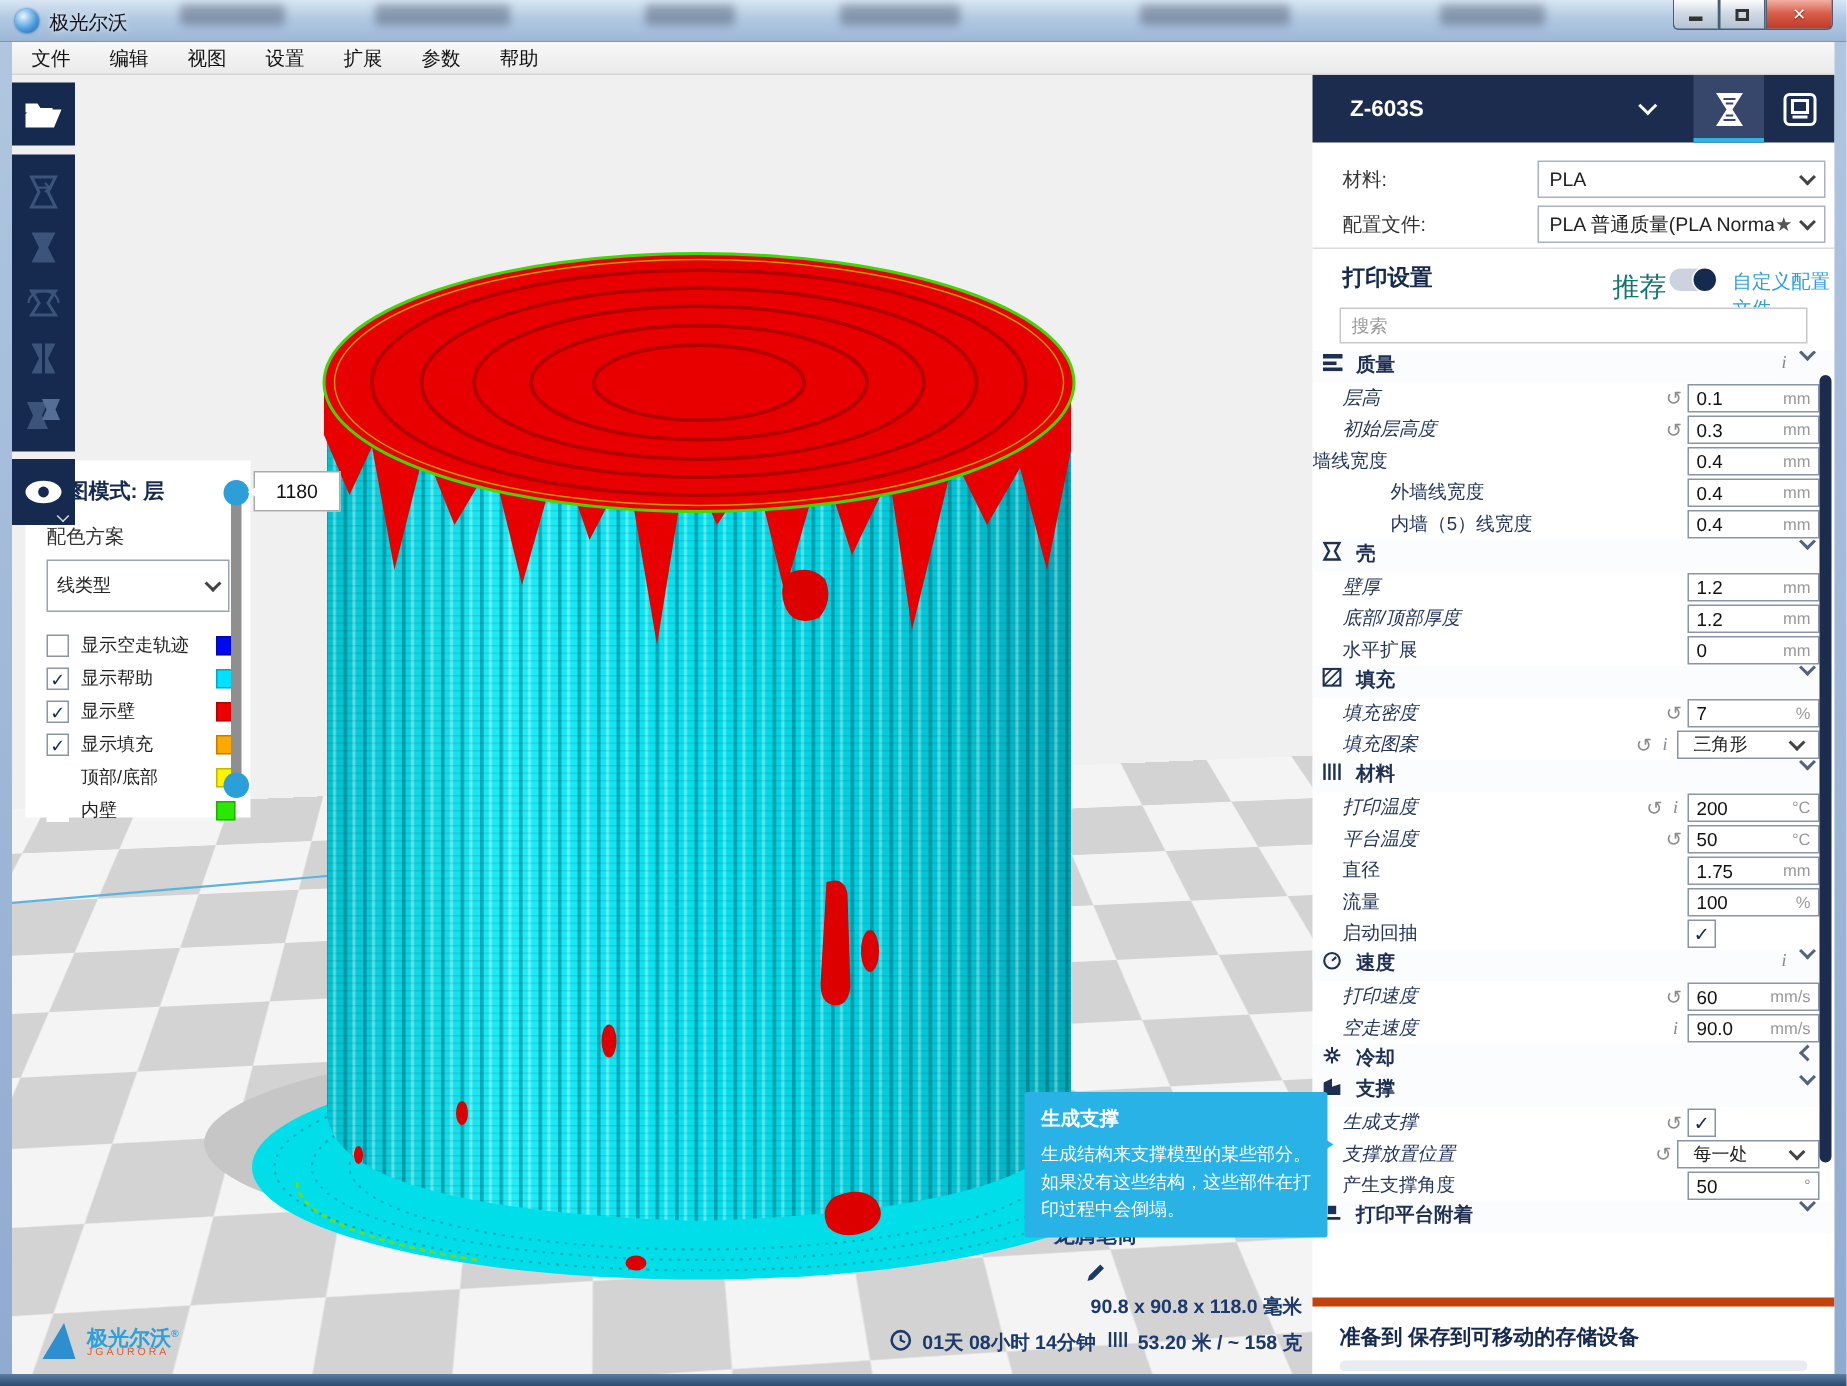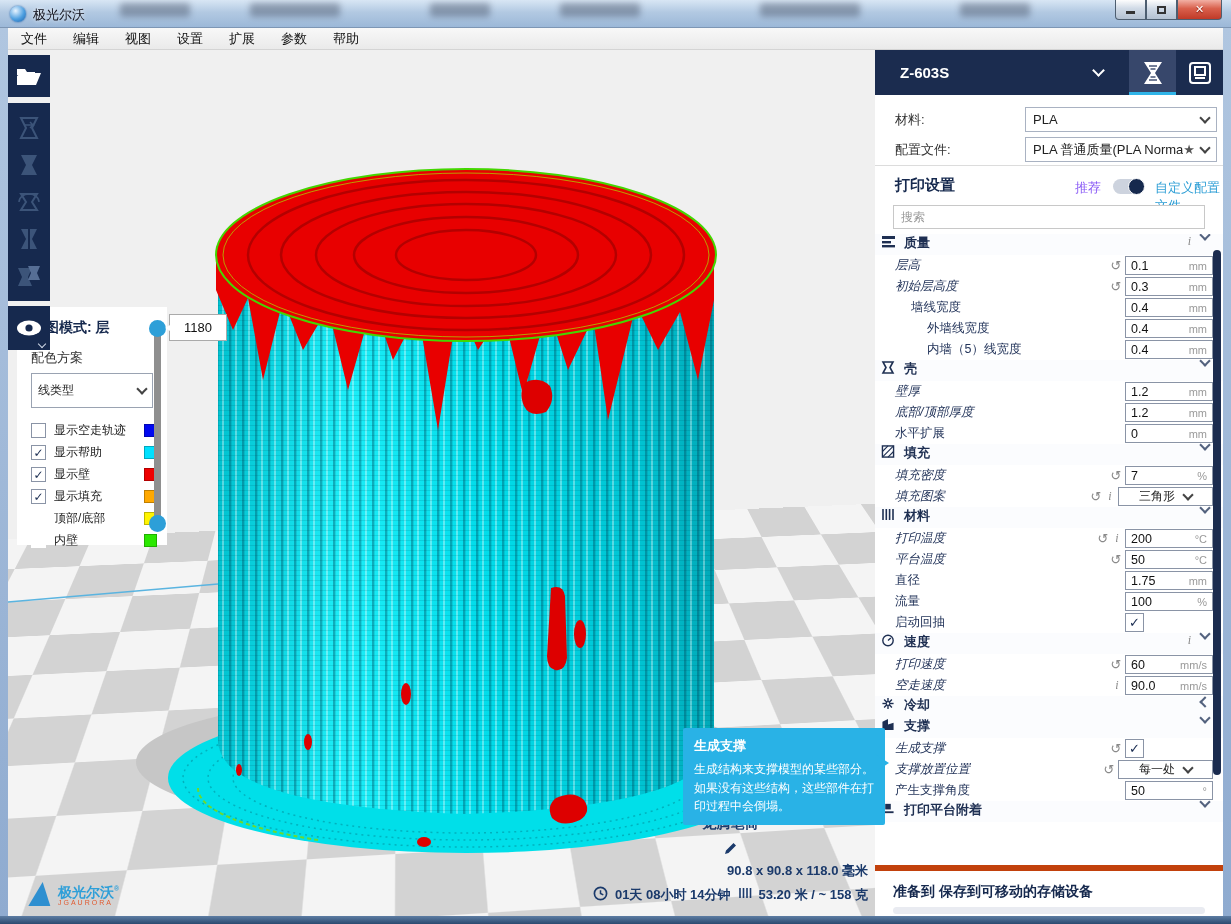--- a/index.html
+++ b/index.html
@@ -83,21 +83,21 @@
   .rtab.active { background:#37476b; }
   .rtab.active:after { content:""; position:absolute; left:0; bottom:0; width:100%; height:3px; background:#2fb4e8; }
   .selrow { position:absolute; left:0; width:348px; height:25px; display:flex; align-items:center; }
   .selrow .lab { width:150px; padding-left:20px; font-size:13px; color:#333; }
   .selbox { width:192px; height:25px; border:1px solid #a9b2c2; display:flex; align-items:center; padding:0 7px; font-size:13px; color:#222; }
   .selbox .val { flex:1; white-space:nowrap; overflow:hidden; }
   .chev-d { width:8px; height:8px; border-right:2px solid #444; border-bottom:2px solid #444; transform:rotate(45deg); margin-top:-4px; flex:none; }
   .star { color:#555; font-size:13px; margin-right:6px; }
   .divider { position:absolute; left:0; top:115px; width:348px; height:1px; background:#dcdcdc; }
   .pstitle { position:absolute; left:20px; top:126px; font-size:15px; font-weight:bold; color:#16294e; }
-  .reco { position:absolute; left:200px; top:129px; font-size:13px; color:#8b5cf6; }
+  .reco { position:absolute; left:200px; top:129px; font-size:18px; color:#0f766e; }
   .toggle { position:absolute; left:238px; top:129px; width:32px; height:15px; background:#cdd3de; border-radius:8px; }
   .toggle .knob { position:absolute; right:0; top:-1px; width:17px; height:17px; border-radius:50%; background:#16294e; border:1px solid #fff; }
   .customlink { position:absolute; left:280px; top:129px; font-size:13px; color:#2e9fd6; }
   .searchbox { position:absolute; left:18px; top:155px; width:312px; height:24px; border:1px solid #c8c8c8; font-size:12px; color:#333; padding:0 7px; outline:none; }
   .searchbox::placeholder { color:#999; }
 
   .slist { position:absolute; left:0; top:184px; width:348px; height:604px; overflow:hidden; }
   .sech { height:21px; display:flex; align-items:flex-start; background:#fbfcfe; }
   .sech .sic { width:16px; height:14px; margin:0 8px 0 5px; display:flex; align-items:center; justify-content:center; }
   .sech .slab { flex:1; font-size:13px; font-weight:bold; color:#1e2f52; }
@@ -105,21 +105,21 @@
   .chev-sec { width:8px; height:8px; border-right:2px solid #53627e; border-bottom:2px solid #53627e; transform:rotate(45deg); margin:-3px 14px 0 0; }
   .chev-sec.left { transform:rotate(135deg); margin-top:2px; }
   .srow { height:21px; display:flex; align-items:center; }
   .srow .rlab { flex:1; font-size:12.5px; color:#23345a; white-space:nowrap; overflow:hidden; }
   .srow .rlab.it { font-style:italic; }
   .revert { width:14px; font-size:13px; color:#8a8a8a; margin-right:2px; text-align:center; }
   .rinfo { width:10px; font-size:12px; color:#888; font-style:italic; font-family:"Liberation Serif",serif; margin-right:3px; text-align:center; }
   .vbox { width:88px; height:19px; border:1px solid #8a94a6; display:flex; align-items:center; padding:0 5px; margin-right:10px; flex:none; }
   .vbox .num { flex:1; font-size:12.5px; color:#111; }
   .vbox .unit { font-size:11px; color:#999; }
-  .dbox { width:95px; height:19px; border:1px solid #8a94a6; display:flex; align-items:center; padding:0 20px; margin-right:10px; flex:none; font-size:12px; color:#222; }
+  .dbox { width:95px; height:19px; border:1px solid #8a94a6; display:flex; align-items:center; padding:0 10px; margin-right:10px; flex:none; font-size:12px; color:#222; }
   .dbox .num { flex:1; }
   .dbox .chev-d { border-color:#444; }
   .cbox { width:19px; height:19px; border:1px solid #8a94a6; margin-right:79px; flex:none; display:flex; align-items:center; justify-content:center; color:#16294e; font-weight:bold; font-size:13px; }
   .sscroll { position:absolute; right:2px; top:200px; width:8px; height:525px; background:#1b2c4f; border-radius:4px; }
 
   .rfoot { position:absolute; left:0; top:815px; width:348px; height:78px; background:#fff; border-top:6px solid #c2410c; }
   .rfoot .status { position:absolute; left:18px; top:12px; font-size:14px; font-weight:bold; color:#16294e; }
   .rfoot .pbar { position:absolute; left:18px; top:36px; width:312px; height:7px; background:#e9ebf1; border-radius:4px; }
   .savebtn { position:absolute; right:18px; top:50px; display:flex; border:1px solid #9aa0ad; background:#fff; }
   .savebtn .blab { padding:6px 13px; font-size:13px; font-weight:bold; color:#16294e; }
@@ -389,21 +389,21 @@
         </div>
         <div class="srow">
           <span class="rlab it" style="padding-left: 20px;">初始层高度</span>
           <span class="revert">↺</span>
           <div class="vbox">
             <span class="num">0.3</span>
             <span class="unit">mm</span>
           </div>
         </div>
         <div class="srow">
-          <span class="rlab" style="padding-left: 36px;">墙线宽度</span>
+          <span class="rlab" style="">墙线宽度</span>
           <div class="vbox">
             <span class="num">0.4</span>
             <span class="unit">mm</span>
           </div>
         </div>
         <div class="srow">
           <span class="rlab" style="padding-left: 52px;">外墙线宽度</span>
           <div class="vbox">
             <span class="num">0.4</span>
             <span class="unit">mm</span>

